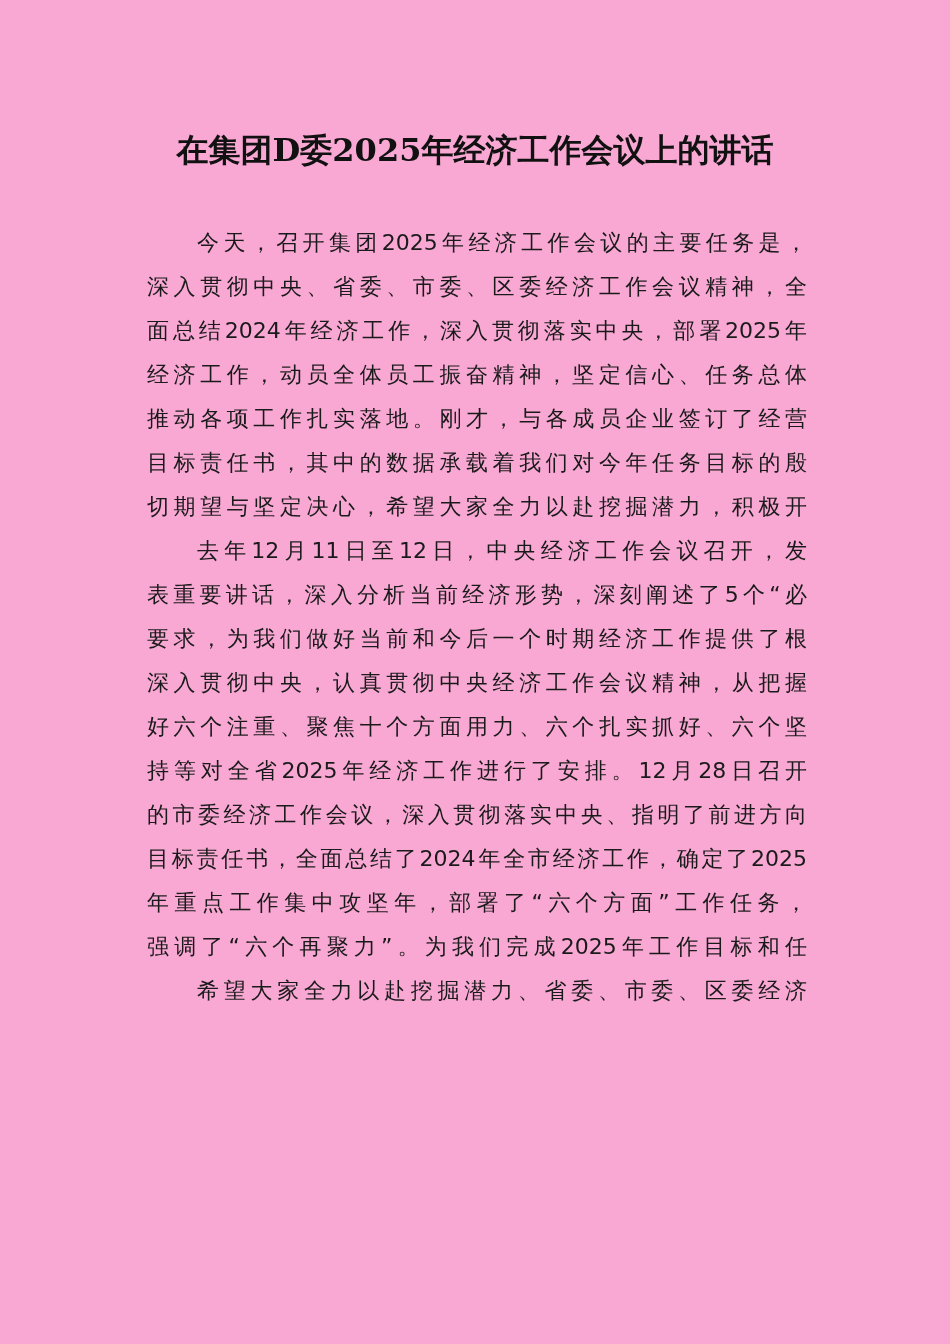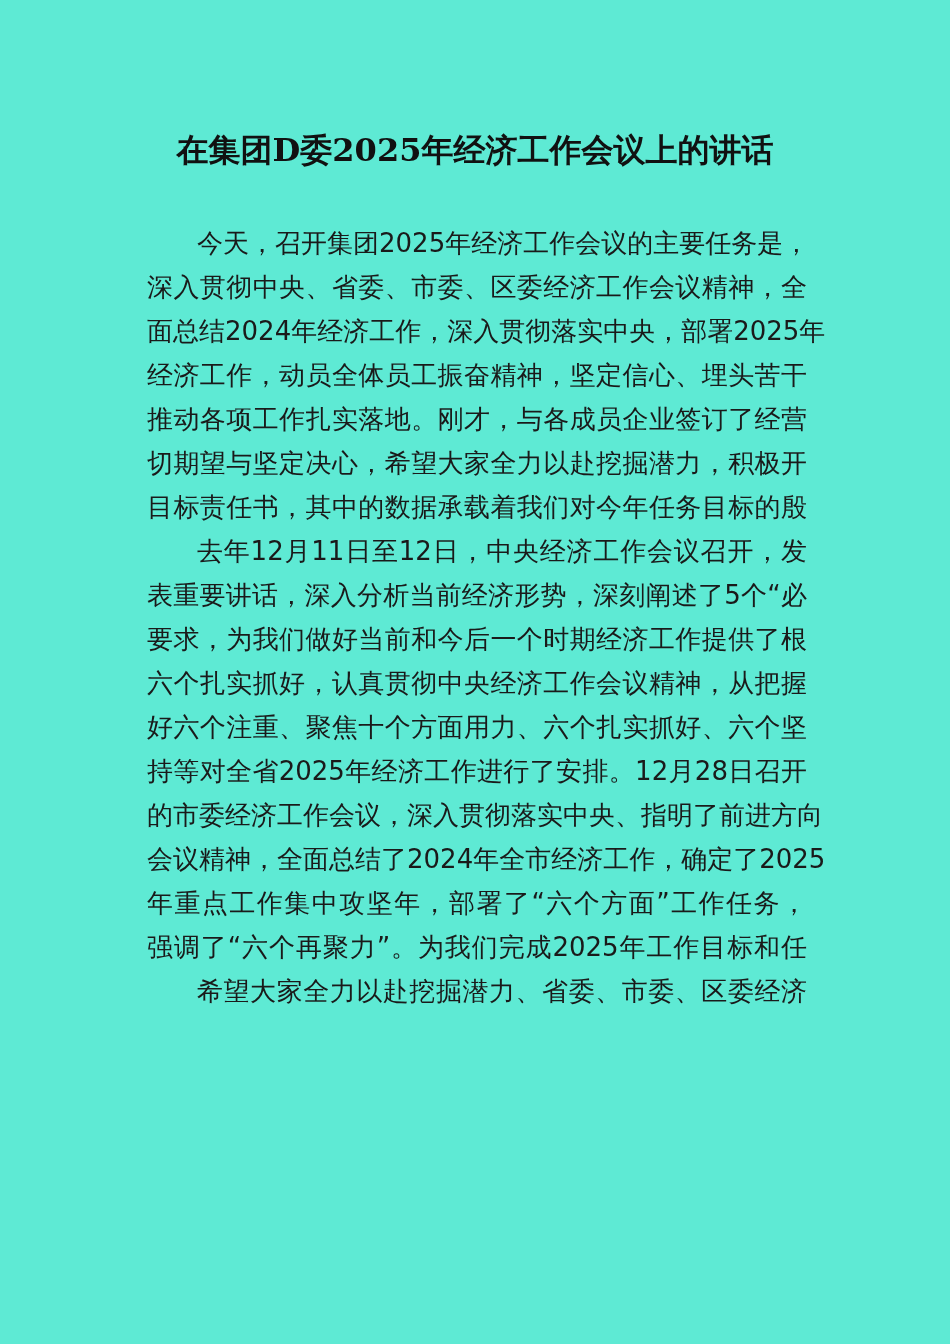--- a/index.html
+++ b/index.html
@@ -1,60 +1,60 @@
 <!DOCTYPE html>
 <html><head>
 <meta charset="utf-8">
 <style>
   html, body { margin: 0; padding: 0; background: #ffffff; }
   body { width: 950px; height: 1344px; position: relative; overflow: hidden; }
-  .page { position: absolute; left: 0; top: 0; width: 950px; height: 1344px; background: #5eead4; }
+  .page { position: absolute; left: 0; top: 0; width: 950px; height: 1344px; background: #f9a8d4; }
   .title {
     position: absolute; left: 0; top: 127px; width: 950px; text-align: center;
     font-family: "DejaVu Serif", "Liberation Serif", serif;
     font-weight: bold; font-size: 32px; color: #111111; letter-spacing: 0px;
     line-height: 46px;
   }
   .body {
     position: absolute; left: 147px; top: 221px; width: 660px;
     font-family: "DejaVu Sans", "Liberation Sans", sans-serif;
-    font-size: 26px; color: #1a1a1a;
+    font-size: 22px; color: #1a1a1a;
   }
   .line {
     display: block; height: 44px; line-height: 44px; white-space: nowrap;
     text-align: justify; text-align-last: justify; width: 660px;
   }
   .line.indent { padding-left: 50px; width: 610px; }
   .line.last { text-align-last: left; }
 </style>
 </head>
 <body>
 
 <div class="page">
   <div class="title">在集团D委2025年经济工作会议上的讲话</div>
 
   <div class="body">
     <div class="paragraph">
       <span class="line indent">今天，召开集团2025年经济工作会议的主要任务是，</span>
       <span class="line">深入贯彻中央、省委、市委、区委经济工作会议精神，全</span>
       <span class="line">面总结2024年经济工作，深入贯彻落实中央，部署2025年</span>
-      <span class="line">经济工作，动员全体员工振奋精神，坚定信心、埋头苦干</span>
+      <span class="line">经济工作，动员全体员工振奋精神，坚定信心、任务总体</span>
       <span class="line">推动各项工作扎实落地。刚才，与各成员企业签订了经营</span>
+      <span class="line">目标责任书，其中的数据承载着我们对今年任务目标的殷</span>
       <span class="line">切期望与坚定决心，希望大家全力以赴挖掘潜力，积极开</span>
-      <span class="line">目标责任书，其中的数据承载着我们对今年任务目标的殷</span>
     </div>
     <div class="paragraph">
       <span class="line indent">去年12月11日至12日，中央经济工作会议召开，发</span>
       <span class="line">表重要讲话，深入分析当前经济形势，深刻阐述了5个“必</span>
       <span class="line">要求，为我们做好当前和今后一个时期经济工作提供了根</span>
-      <span class="line">六个扎实抓好，认真贯彻中央经济工作会议精神，从把握</span>
+      <span class="line">深入贯彻中央，认真贯彻中央经济工作会议精神，从把握</span>
       <span class="line">好六个注重、聚焦十个方面用力、六个扎实抓好、六个坚</span>
       <span class="line">持等对全省2025年经济工作进行了安排。12月28日召开</span>
       <span class="line">的市委经济工作会议，深入贯彻落实中央、指明了前进方向</span>
-      <span class="line">会议精神，全面总结了2024年全市经济工作，确定了2025</span>
+      <span class="line">目标责任书，全面总结了2024年全市经济工作，确定了2025</span>
       <span class="line">年重点工作集中攻坚年，部署了“六个方面”工作任务，</span>
       <span class="line">强调了“六个再聚力”。为我们完成2025年工作目标和任</span>
     </div>
     <div class="paragraph">
       <span class="line indent">希望大家全力以赴挖掘潜力、省委、市委、区委经济</span>
     </div>
   </div>
 </div>
 
 </body></html>

